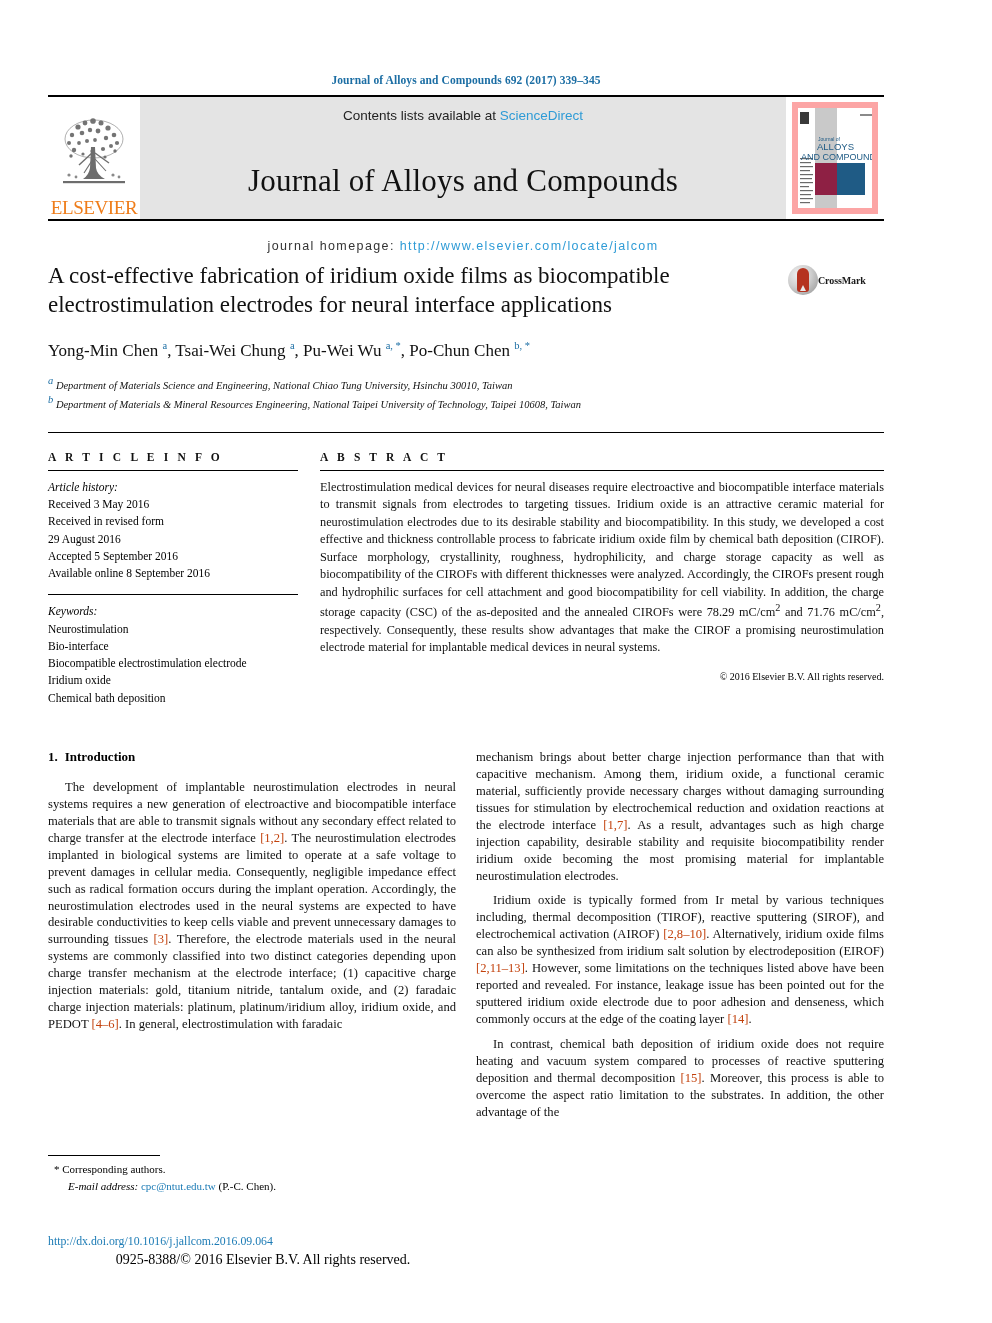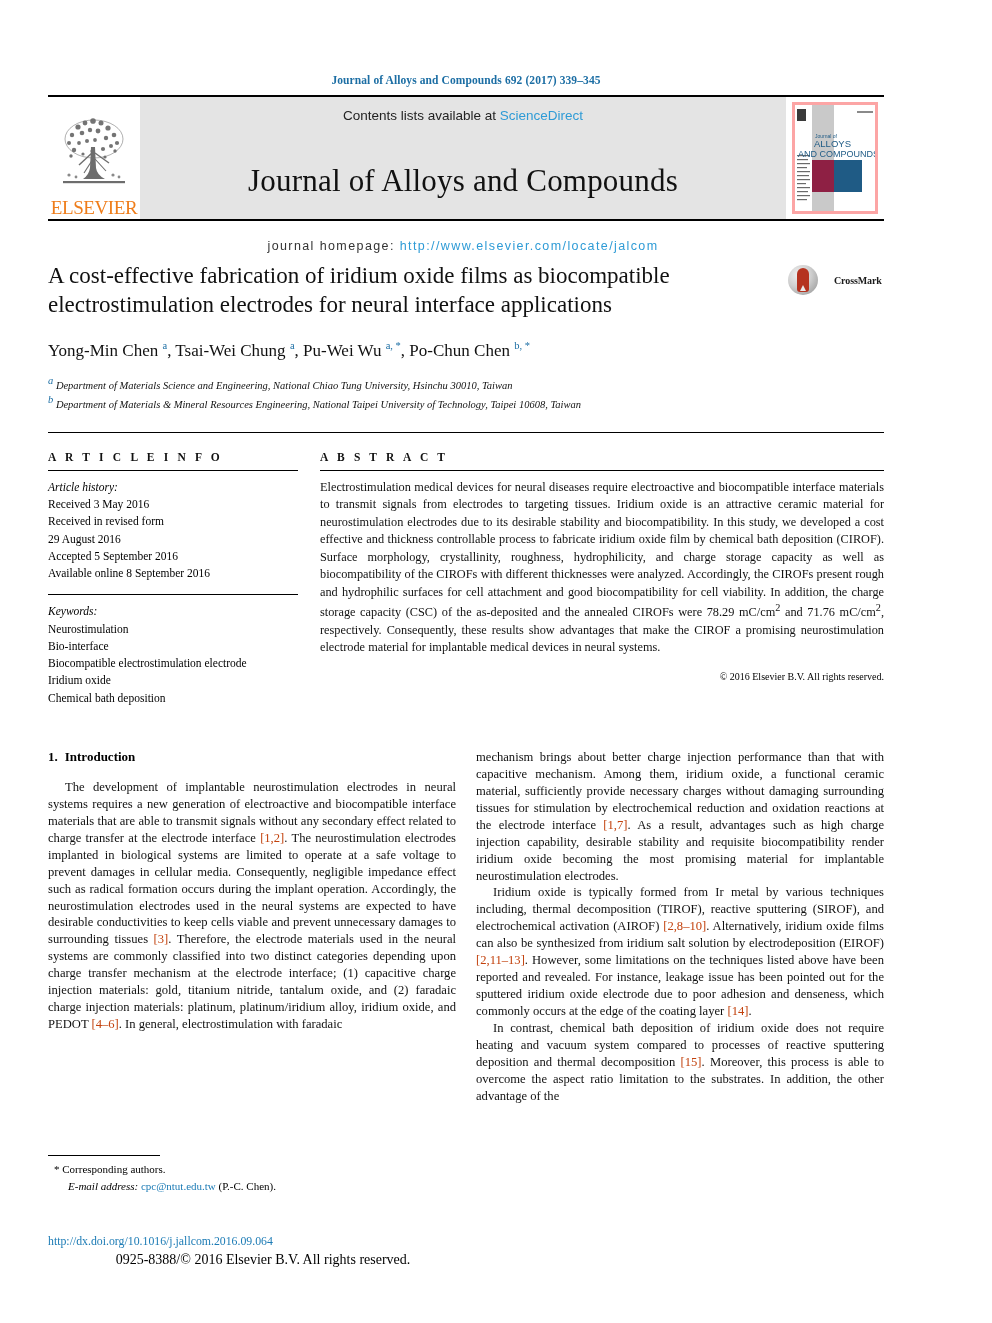--- a/index.html
+++ b/index.html
@@ -100,21 +100,21 @@
     flex: 0 0 98px;
     width: 98px;
     display: flex;
     align-items: center;
     justify-content: center;
     background: #fff;
   }
   .cover-thumb {
     width: 86px;
     height: 112px;
-    border: 3px solid #fca5a5;
+    border: 6px solid #fca5a5;
     position: relative;
     background: #fff;
     overflow: hidden;
     box-sizing: border-box;
   }
   .masthead-rule-bottom {
     border-top: 2.5px solid #000;
     margin: 0 48px;
   }
 
@@ -153,21 +153,21 @@
     font-style: italic;
     font-size: 10.5px;
     line-height: 1.45;
     color: #111;
   }
   .crossmark {
     flex: 0 0 96px;
     width: 96px;
     display: flex;
     align-items: center;
-    gap: 16px;
+    gap: 0;
     padding-top: 4px;
   }
   .cm-badge {
     width: 30px; height: 30px;
     border-radius: 50%;
     background: radial-gradient(circle at 35% 32%, #f0f0f0 0%, #cfcfcf 45%, #8f8f8f 100%);
     position: relative;
     flex: 0 0 30px;
   }
   .cm-inner {
@@ -267,21 +267,21 @@
   .h1 .num { margin-right: 7px; }
   .para {
     font-size: 12.6px;
     line-height: 1.345;
     text-align: justify;
     text-indent: 17px;
     margin: 0 0 0 0;
     color: #111;
     hyphens: auto;
   }
-  .para + .para { margin-top: 0; }
+  .para + .para { margin-top: 8px; }
   .ref {
     color: #c2410c;
   }
 
   
   .footnote {
     position: absolute;
     left: 48px;
     top: 1155px;
     width: 420px;

